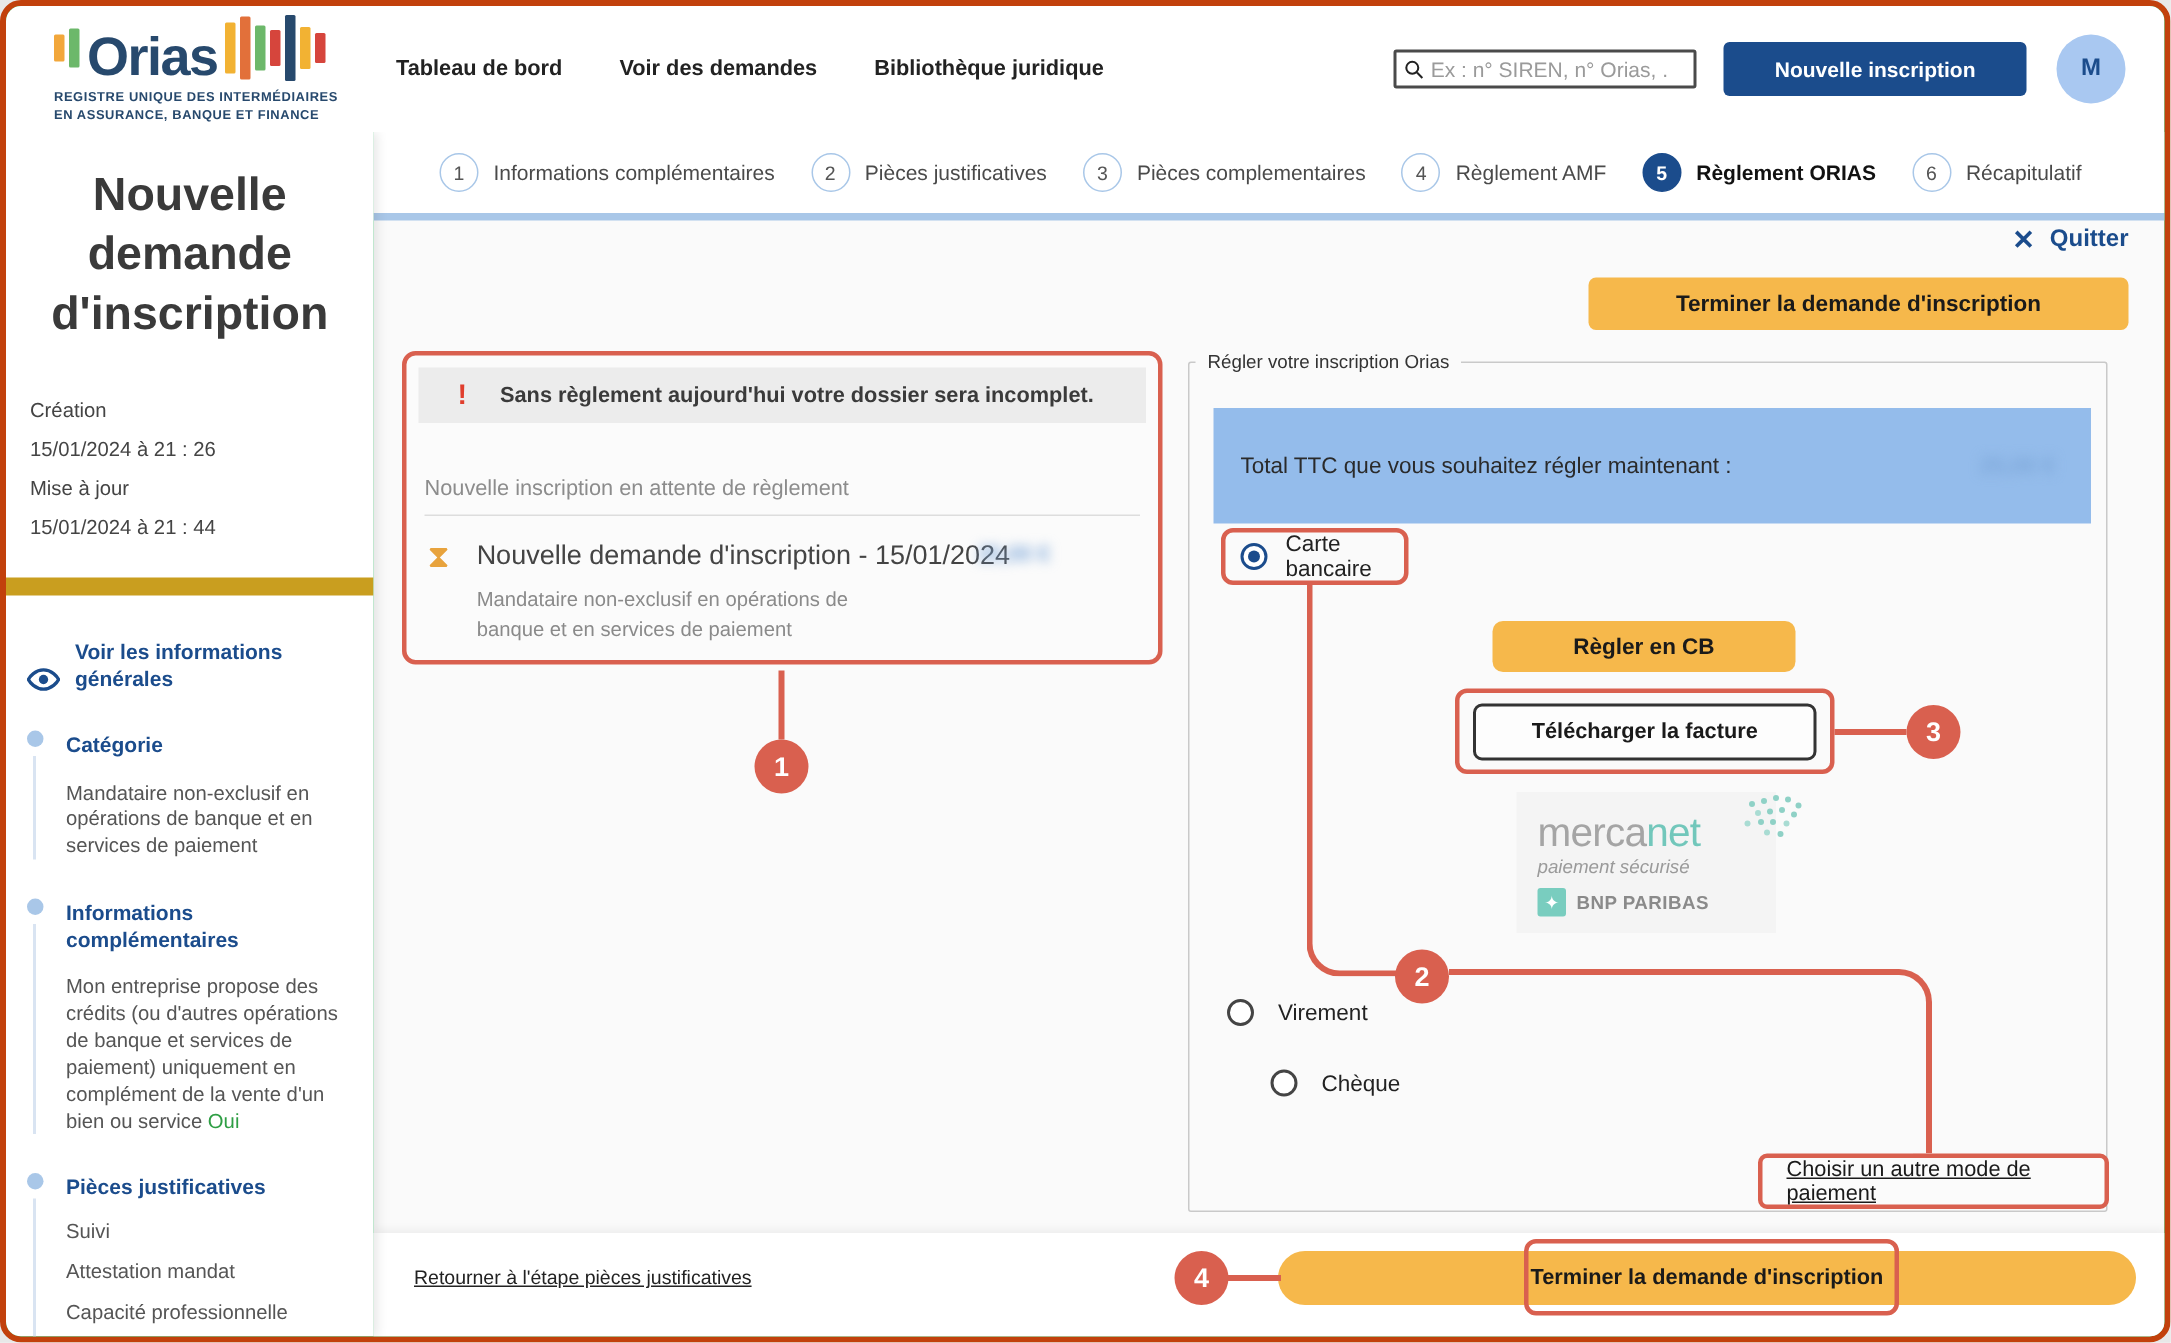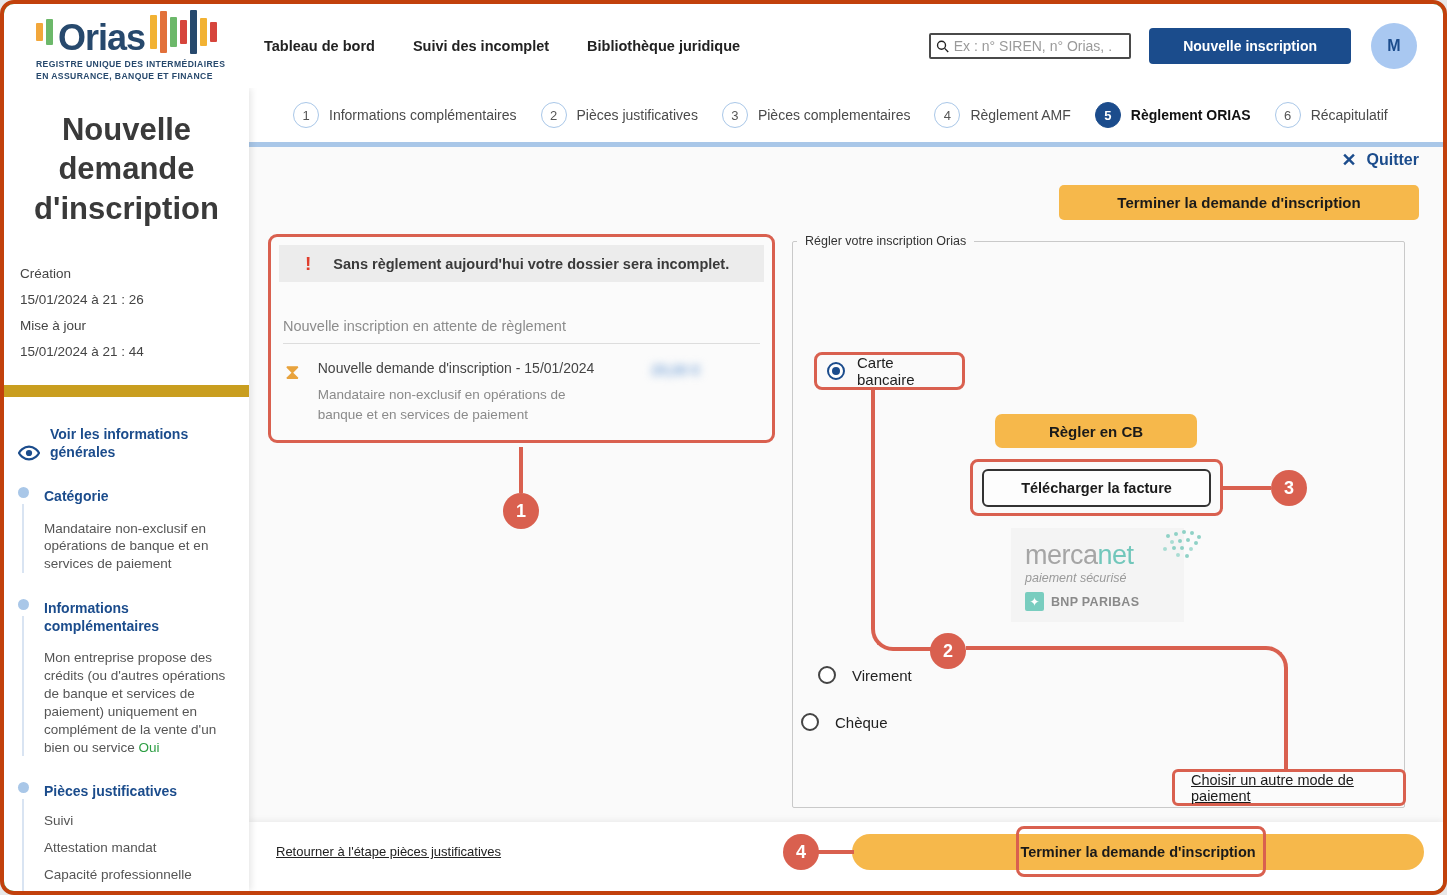--- a/index.html
+++ b/index.html
@@ -66,34 +66,34 @@
   #finish-top { position:absolute; left:810px; top:38px; width:360px; height:35px; }
   
   .pending-panel { position:absolute; left:19px; top:87px; width:507px; height:209px;
     border:3px solid #D9604F; border-radius:9px; background:#FBFBFB; padding:8px; }
   .warn-strip { background:#ECECEC; height:37px; display:flex; align-items:center; gap:22px; padding:0 14px 0 26px; }
   .warn-bang { color:#E03E2D; font-weight:bold; font-size:19px; }
   .warn-text { font-size:14.5px; font-weight:bold; color:#3a3a3a; }
   .pending-sub { margin:36px 4px 0; font-size:14.5px; color:#8C8C8C; padding-bottom:9px; border-bottom:1px solid #DDD; }
   .pending-item { display:flex; margin-top:16px; padding:0 4px; position:relative; }
   .hourglass { color:#E8A33D; font-size:21px; line-height:1; margin:1px 18px 0 2px; }
-  .pending-item-title { font-size:14px; color:#444; }
+  .pending-item-title { font-size:18px; color:#444; }
   .pending-item-desc { font-size:13.5px; color:#8a8a8a; line-height:1.45; margin-top:9px; width:290px; }
   .blurred { filter:blur(4px); color:#7DA7D9; font-weight:bold; }
   .pending-price { position:absolute; right:64px; top:2px; font-size:14.5px; }
   
   .pay-fieldset { position:absolute; left:543px; top:94px; width:613px; height:567px;
     border:1px solid #C9C9C9; border-radius:2px; }
   .pay-legend { position:absolute; top:-8px; left:4px; background:#FAFAFA; padding:0 8px;
     font-size:12.5px; color:#333; }
   .total-banner { position:absolute; left:560px; top:125px; width:585px; height:77px; background:#94BCEB;
     display:flex; align-items:center; padding:0 24px 0 18px; }
   .total-label { font-size:15px; color:#2a2a2a; }
   .total-price { margin-left:auto; font-size:15px; }
-  .cb-box { position:absolute; left:565px; top:205px; width:151px; height:38px;
+  .cb-box { position:absolute; left:565px; top:205px; width:125px; height:38px;
     border:3px solid #D9604F; border-radius:8px; display:flex; align-items:center; gap:12px; padding:16px 10px; }
   .radio { width:18px; height:18px; border:2px solid #444; border-radius:50%; background:#fff; flex:0 0 18px; cursor:pointer; }
   .radio.selected { border-color:#1B4C8C; }
   .radio.selected::after { content:""; display:block; width:8px; height:8px; margin:3px; border-radius:50%; background:#1B4C8C; }
   .radio-label { font-size:15px; color:#222; }
   #btn-regler-cb { position:absolute; left:746px; top:267px; width:202px; height:34px; border-radius:7px; }
   .dl-box { position:absolute; left:721px; top:312px; width:253px; height:57px;
     border:3px solid #D9604F; border-radius:8px; display:flex; align-items:center; justify-content:center; }
   #btn-download { width:229px; height:38px; background:#FDFDFD; border:2px solid #333; border-radius:6px;
     font-weight:bold; font-size:14.5px; color:#1a1a1a; cursor:pointer; font-family:inherit; }
@@ -106,21 +106,21 @@
   .bnp-sq { width:19px; height:19px; background:#79CDBF; border-radius:2px; color:#fff; font-size:12px;
     display:flex; align-items:center; justify-content:center; }
   .bnp-name { font-size:12.5px; font-weight:bold; color:#8a8a8a; letter-spacing:.3px; }
   .merc-dots { position:absolute; top:6px; right:14px; width:4px; height:4px; border-radius:50%; background:#8FD1C6;
     box-shadow: 8px -2px 0 #8FD1C6, 16px -4px 0 #8FD1C6, 24px -3px 0 #8FD1C6, 31px 1px 0 #8FD1C6,
       4px 6px 0 #A9DCD3, 12px 5px 0 #8FD1C6, 20px 4px 0 #8FD1C6, 28px 7px 0 #8FD1C6,
       -3px 13px 0 #A9DCD3, 6px 12px 0 #8FD1C6, 14px 12px 0 #8FD1C6, 23px 13px 0 #A9DCD3,
       10px 19px 0 #A9DCD3, 19px 20px 0 #8FD1C6; }
   .opt-row { position:absolute; display:flex; align-items:center; gap:16px; }
   #opt-virement { left:569px; top:519px; }
-  #opt-cheque   { left:552px; top:566px; }
+  #opt-cheque   { left:598px; top:566px; }
   .other-box { position:absolute; left:923px; top:622px; width:234px; height:37px;
     border:3px solid #D9604F; border-radius:6px; background:#FBFBFB; display:flex; align-items:center; justify-content:center; }
   .other-link { font-size:14.5px; color:#1a1a1a; text-decoration:underline; cursor:pointer;padding-left:16px; }
   
   .callout { position:absolute; width:36px; height:36px; border-radius:50%; background:#D9604F; color:#fff;
     font-weight:bold; font-size:18px; display:flex; align-items:center; justify-content:center; z-index:3; }
   #callout-1 { left:254px; top:346px; }
   #callout-2 { left:681px; top:486px; }
   #callout-3 { left:1022px; top:323px; }
   .conn { position:absolute; }
@@ -158,21 +158,21 @@
         <div class="lbar" style="height:28px;background:#F2B233;align-self:center"></div>
         <div class="lbar" style="height:20px;background:#D6453C;align-self:center"></div>
       </div>
       <div class="logo-tagline">
         <span>REGISTRE UNIQUE DES INTERMÉDIAIRES</span><br>
         <span>EN ASSURANCE, BANQUE ET FINANCE</span>
       </div>
     </div>
     <nav class="mainnav">
       <span class="navitem">Tableau de bord</span>
-      <span class="navitem">Suivi des incomplet</span>
+      <span class="navitem">Voir des demandes</span>
       <span class="navitem">Bibliothèque juridique</span>
     </nav>
     <div class="searchbox">
       <svg class="icon" width="15" height="15" viewBox="0 0 16 16">
         <circle cx="6.5" cy="6.5" r="4.7" fill="none" stroke="#222" stroke-width="1.6"></circle>
         <line x1="10.2" y1="10.2" x2="14.4" y2="14.4" stroke="#222" stroke-width="1.6"></line>
       </svg>
       <input type="text" placeholder="Ex : n° SIREN, n° Orias, ." style="">
     </div>
     <button class="btn-primary">Nouvelle inscription</button>
@@ -292,20 +292,24 @@
               <div class="pending-item-desc">Mandataire non-exclusif en opérations de banque et en services de paiement</div>
             </div>
             <span class="pending-price blurred">25,00 €</span>
           </div>
         </div>
 
         <div class="pay-fieldset">
           <span class="pay-legend">Régler votre inscription Orias</span>
         </div>
 
+        <div class="total-banner">
+          <span class="total-label">Total TTC que vous souhaitez régler maintenant :</span>
+          <span class="total-price blurred">25,00 €</span>
+        </div>
 
         <div class="cb-box">
           <span class="radio selected"></span>
           <span class="radio-label">Carte bancaire</span>
         </div>
 
         <button id="btn-regler-cb" class="btn-orange">Règler en CB</button>
 
         <div class="dl-box">
           <button id="btn-download">Télécharger la facture</button>

